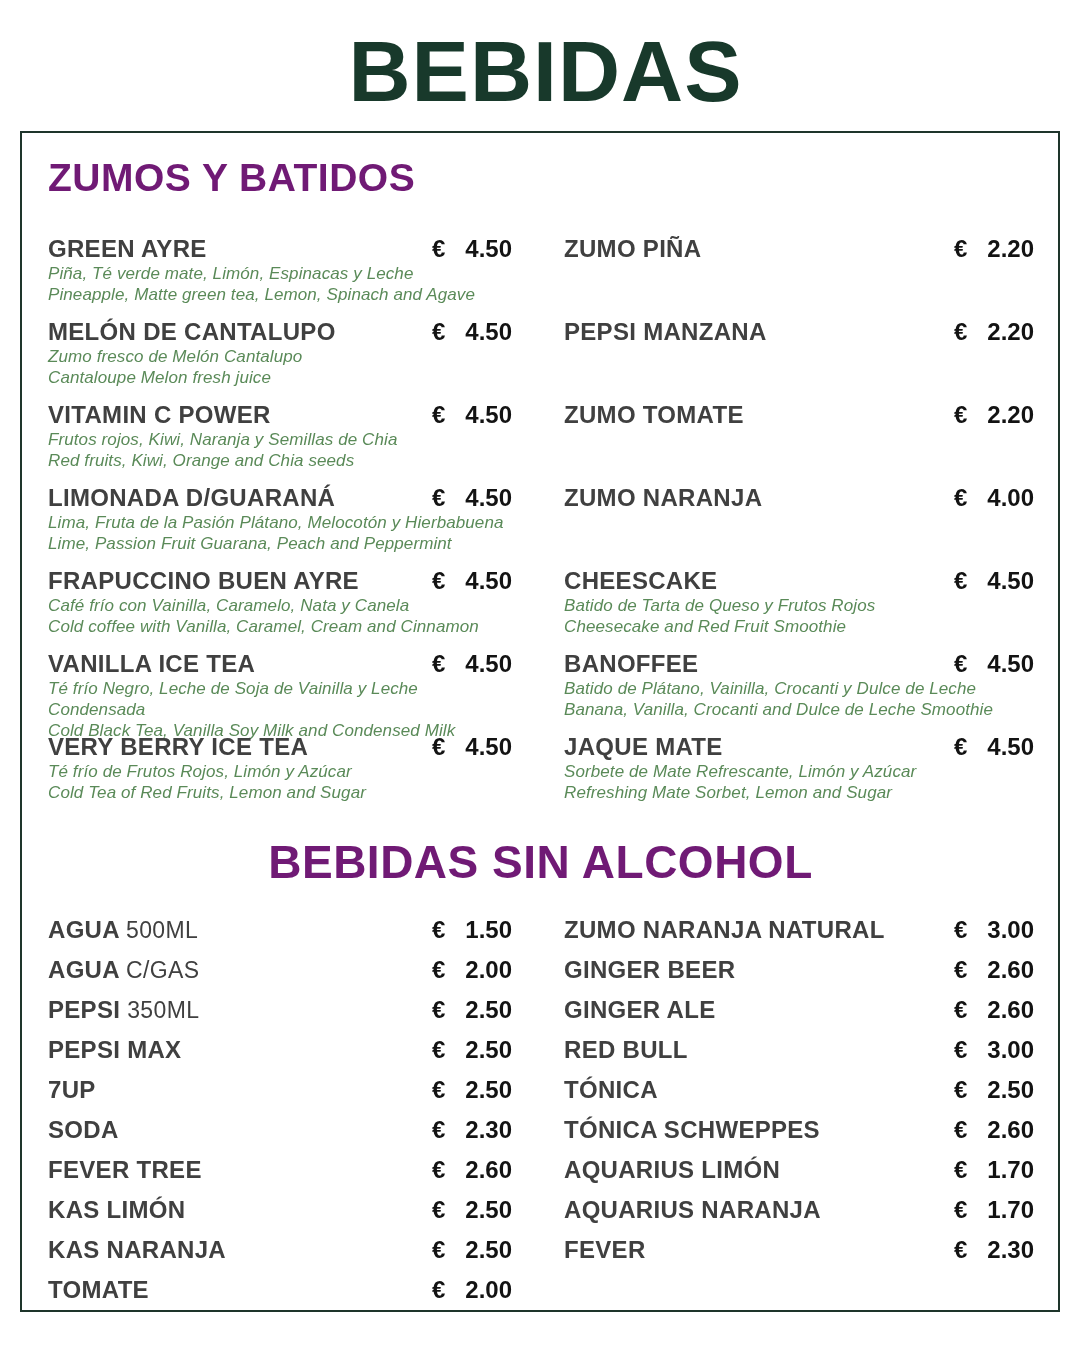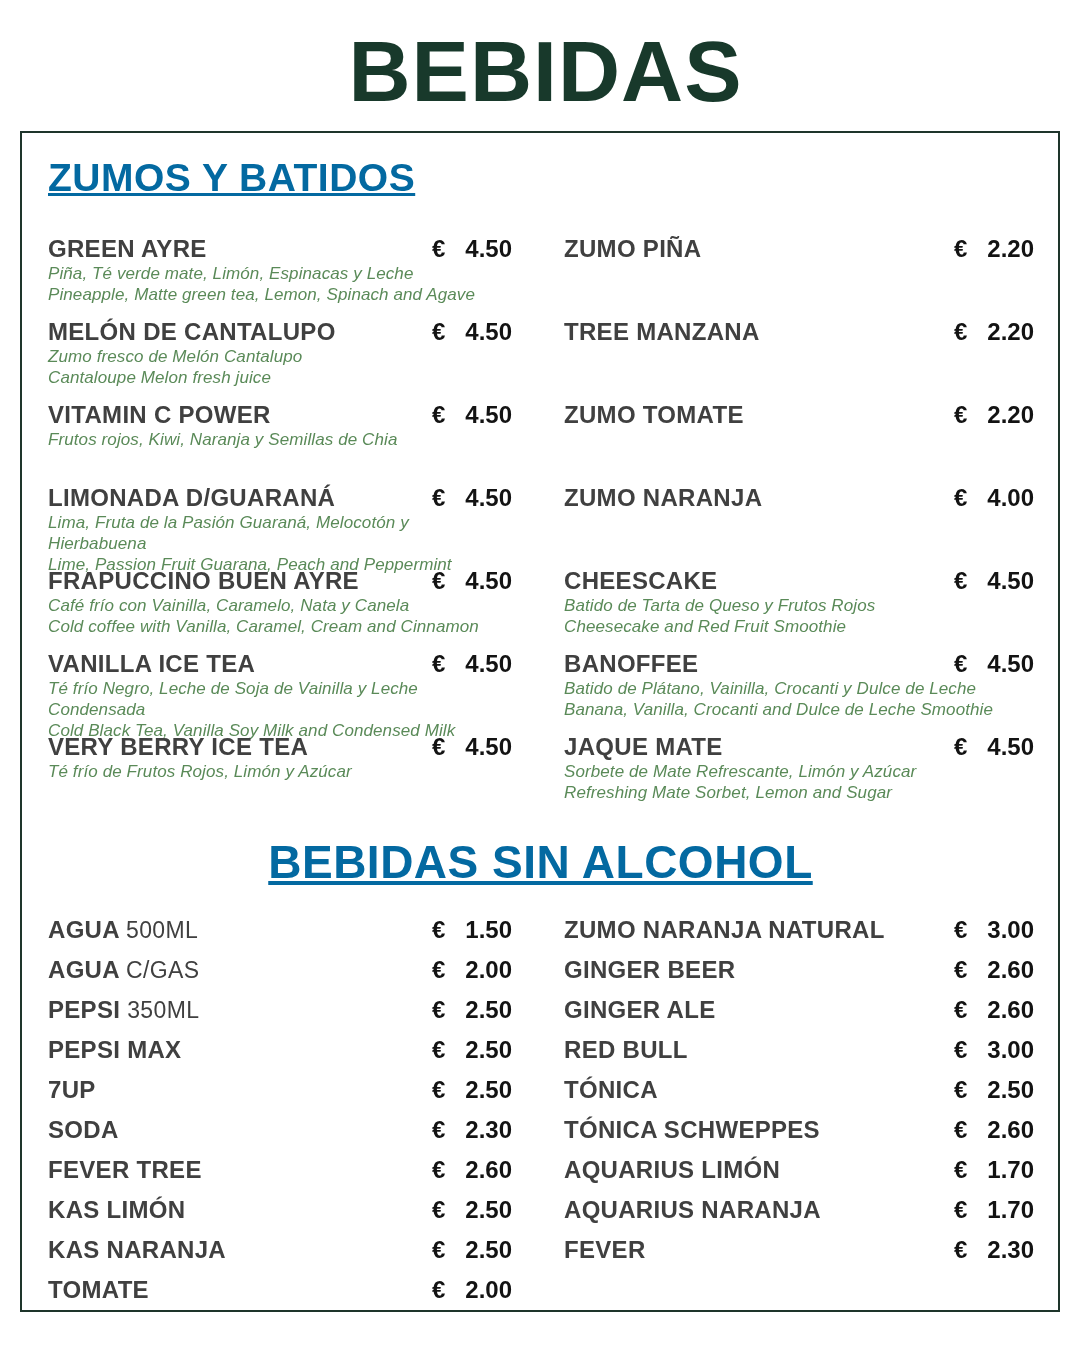--- a/index.html
+++ b/index.html
@@ -11,22 +11,22 @@
     position:absolute;top:22px;left:0;width:100%;margin:6px;
     text-align:center;font-size:86px;font-weight:800;line-height:1;
     letter-spacing:1px;color:var(--title-green,#18392b);
   }
   .menu-box{
     position:absolute;left:20px;top:131px;width:1040px;height:1181px;
     box-sizing:border-box;border:2px solid var(--border-color,#1e352b);
     padding:14px 25px 0 26px;background:#ffffff;
   }
   .section-title{
-    font-size:39px;font-weight:800;color:#0369a1;margin:8px 0 32px;
-    line-height:1.2;letter-spacing:.5px;text-decoration:underline;
+    font-size:39px;font-weight:800;color:#701a75;margin:8px 0 32px;
+    line-height:1.2;letter-spacing:.5px;
   }
   .section-title.big{font-size:46px;margin:20px 0 20px;text-align:center;}
   .columns{display:grid;grid-template-columns:464px 470px;column-gap:52px;}
   .item.detailed{height:83px;}
   .item-head{display:flex;justify-content:space-between;align-items:flex-start;}
   .item-name{font-size:24px;font-weight:700;line-height:29px;letter-spacing:.3px;color:#404040;}
   .qual{font-weight:400;font-size:23px;letter-spacing:.4px;}
   .item-price{
     flex:none;width:80px;display:flex;justify-content:space-between;
     font-size:24px;font-weight:700;line-height:29px;color:#131313;
@@ -71,30 +71,31 @@
             </div>
             <div class="item detailed">
               <div class="item-head">
                 <span class="item-name">VITAMIN C POWER</span>
                 <span class="item-price">
                   <span class="cur">€</span>
                   <span class="amt">4.50</span>
                 </span>
               </div>
               <div class="item-desc">Frutos rojos, Kiwi, Naranja y Semillas de Chia</div>
+              <div class="item-desc">Red fruits, Kiwi, Orange and Chia seeds</div>
             </div>
             <div class="item detailed">
               <div class="item-head">
                 <span class="item-name">LIMONADA D/GUARANÁ</span>
                 <span class="item-price">
                   <span class="cur">€</span>
                   <span class="amt">4.50</span>
                 </span>
               </div>
-              <div class="item-desc">Lima, Fruta de la Pasión Guaraná, Melocotón y Hierbabuena</div>
+              <div class="item-desc">Lima, Fruta de la Pasión Plátano, Melocotón y Hierbabuena</div>
               <div class="item-desc">Lime, Passion Fruit Guarana, Peach and Peppermint</div>
             </div>
             <div class="item detailed">
               <div class="item-head">
                 <span class="item-name">FRAPUCCINO BUEN AYRE</span>
                 <span class="item-price">
                   <span class="cur">€</span>
                   <span class="amt">4.50</span>
                 </span>
               </div>
@@ -114,35 +115,36 @@
             </div>
             <div class="item detailed">
               <div class="item-head">
                 <span class="item-name">VERY BERRY ICE TEA</span>
                 <span class="item-price">
                   <span class="cur">€</span>
                   <span class="amt">4.50</span>
                 </span>
               </div>
               <div class="item-desc">Té frío de Frutos Rojos, Limón y Azúcar</div>
+              <div class="item-desc">Cold Tea of Red Fruits, Lemon and Sugar</div>
             </div>
           </div>
           <div class="col">
             <div class="item detailed">
               <div class="item-head">
                 <span class="item-name">ZUMO PIÑA</span>
                 <span class="item-price">
                   <span class="cur">€</span>
                   <span class="amt">2.20</span>
                 </span>
               </div>
             </div>
             <div class="item detailed">
               <div class="item-head">
-                <span class="item-name">TREE MANZANA</span>
+                <span class="item-name">PEPSI MANZANA</span>
                 <span class="item-price">
                   <span class="cur">€</span>
                   <span class="amt">2.20</span>
                 </span>
               </div>
             </div>
             <div class="item detailed">
               <div class="item-head">
                 <span class="item-name">ZUMO TOMATE</span>
                 <span class="item-price">

